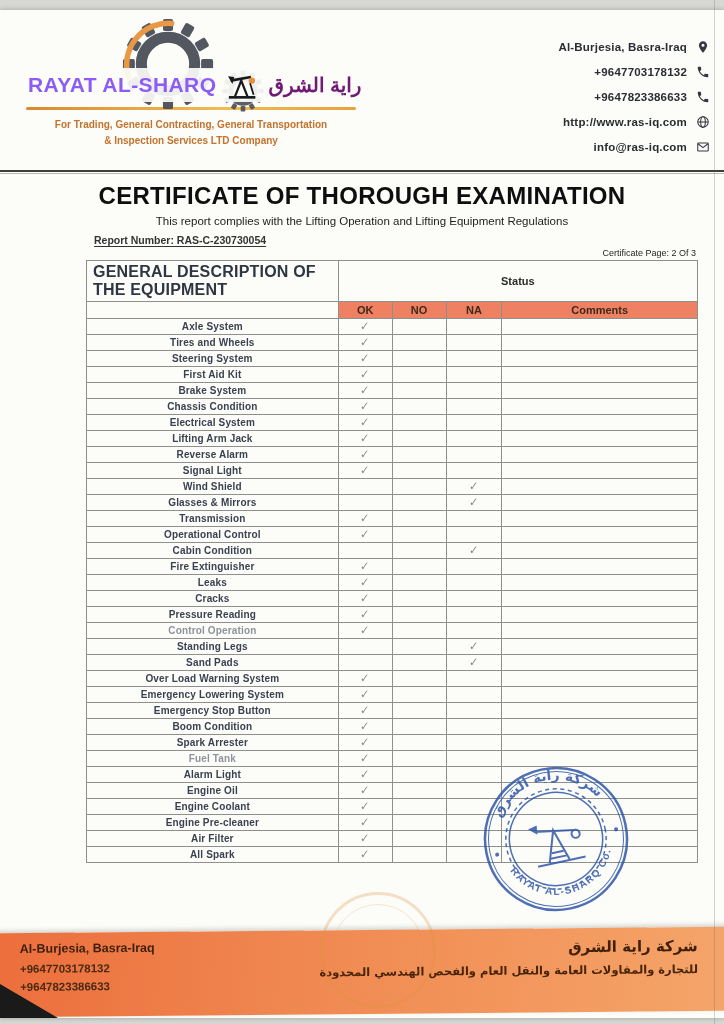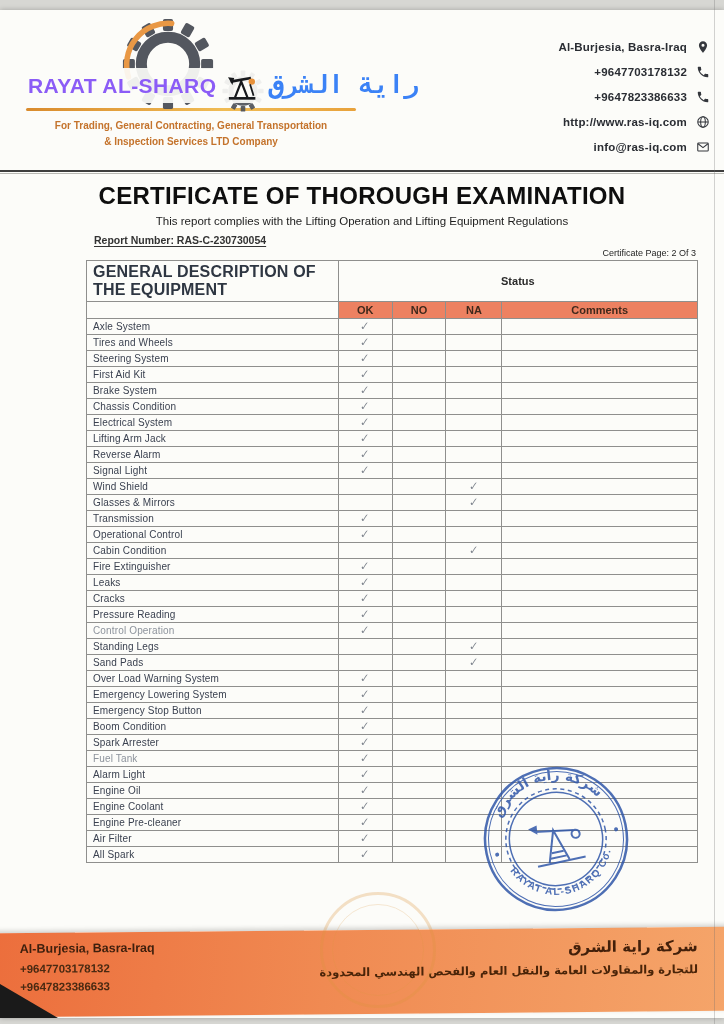--- a/index.html
+++ b/index.html
@@ -8,21 +8,21 @@
 
   .page { position:absolute; top:10px; left:0; width:724px; height:1008px; background:#fcfcf9; box-shadow:0 0 5px rgba(0,0,0,.25); }
 
   
   .logo-block { position:absolute; top:16px; left:26px; width:340px; }
   .gear-big { position:absolute; left:96px; top:-8px; width:92px; height:92px; opacity:.95; }
   .gear-small { position:absolute; left:196px; top:44px; width:42px; height:42px; opacity:.9; }
   .logo-text-row { position:relative; margin-top:42px; display:flex; align-items:center; background:rgba(252,252,249,.92); padding:2px 2px; width:fit-content; }
   .company-en { font-size:21px; font-weight:bold; color:#8b5cf6; letter-spacing:.4px; white-space:nowrap; }
   .pumpjack { width:36px; height:30px; margin:0 7px 0 9px; flex:none; }
-  .company-ar { font-size:25px; font-weight:bold; color:#3b82f6; font-family:Liberation Mono, monospace; white-space:nowrap; direction:rtl; }
+  .company-ar { font-size:20px; font-weight:bold; color:#701a75; font-family:Liberation Sans, sans-serif; white-space:nowrap; direction:rtl; }
   .logo-rule { margin-top:5px; height:3px; width:330px; background:linear-gradient(90deg,#d98b2d,#f0bc55 60%,#e8a23c); border-radius:2px; }
   .tagline { margin-top:7px; width:330px; text-align:center; font-size:10px; font-weight:bold; color:#c4732c; line-height:1.55; }
 
   .contact-block { position:absolute; top:30px; right:14px; width:250px; display:flex; flex-direction:column; gap:11px; }
   .contact-line { display:flex; justify-content:flex-end; align-items:center; gap:9px; }
   .contact-text { font-size:11.5px; font-weight:bold; color:#2a2d33; letter-spacing:.2px; }
   .contact-icon { width:14px; height:14px; flex:none; display:inline-block; }
   .contact-icon svg { width:14px; height:14px; display:block; }
 
   .header-rule { position:absolute; top:160px; left:0; right:0; height:4px; border-top:2.5px solid #3e3e3e; border-bottom:1px solid #b9b9b4; }
@@ -38,21 +38,21 @@
   .certificate-page { position:absolute; right:2px; bottom:0; font-size:9px; color:#1f1f1f; }
 
   
   .eq-table { position:absolute; top:250px; left:86px; width:612px; border-collapse:collapse; }
   .eq-table th, .eq-table td { border:1px solid #8f8f8d; }
   th.desc-header { text-align:left; font-size:16px; color:#2e3642; padding:2px 6px; height:17px; letter-spacing:.2px; }
   th.status-header { font-size:11px; color:#2a2a2a; height:17px; }
   th.col-header { background:#ed8161; color:#40291c; font-size:11px; font-weight:bold; height:17px; }
   td.desc-empty { background:#fcfcf9; }
   .eq-table tbody td { height:15px; font-size:10px; line-height:14px; padding:0 6px; }
-  td.item { font-weight:normal; color:#3a4150; letter-spacing:.15px; white-space:nowrap; }
+  td.item { font-weight:bold; color:#3a4150; letter-spacing:.15px; white-space:nowrap;text-align:center; }
   td.item.faded { color:#8d939c;margin-left:44px; }
   td.cell { text-align:center; padding:0; }
   .check { display:inline-block; font-family:"DejaVu Sans",sans-serif; color:#7f858e; font-size:11.5px; transform:rotate(-6deg) skewX(-6deg); }
 
   
   .stamp { position:absolute; left:480px; top:753px; width:152px; height:152px; transform:rotate(-12deg); opacity:.84; z-index:3; }
 
   .ghost-stamp { position:absolute; left:320px; top:882px; width:116px; height:116px; border:3px solid rgba(219,148,62,.28); border-radius:50%; z-index:3; }
   .ghost-stamp::after { content:""; position:absolute; inset:9px; border:1.5px solid rgba(219,148,62,.22); border-radius:50%; }
 

